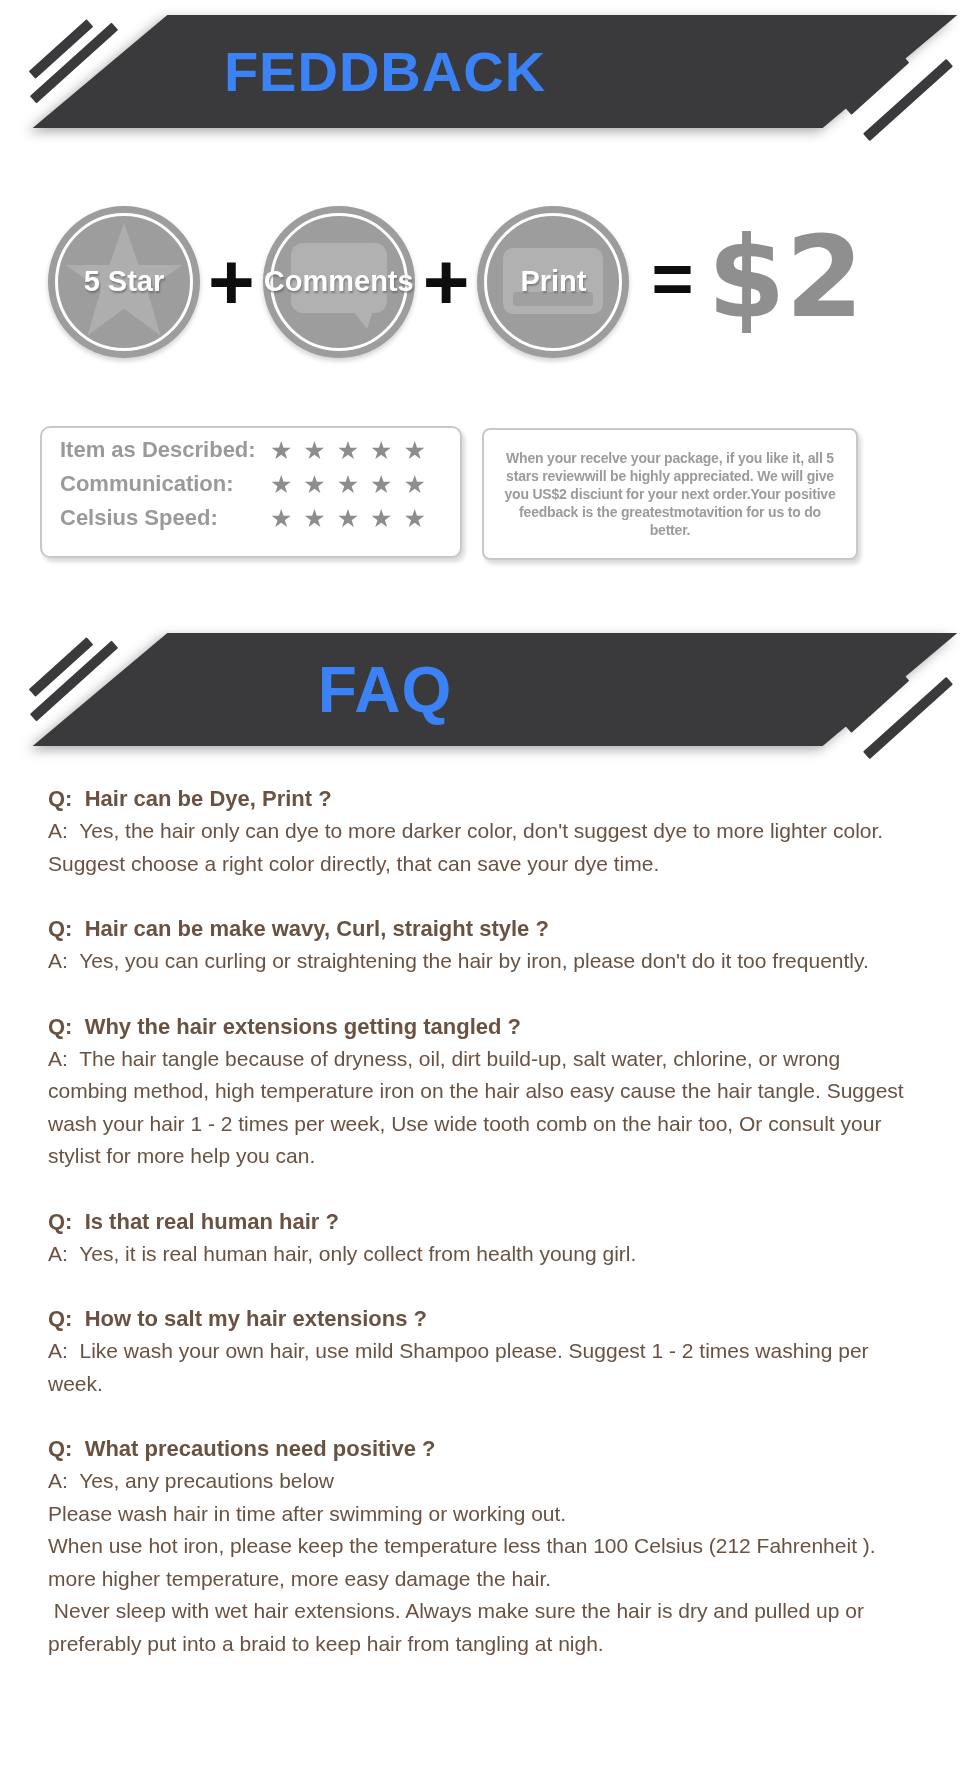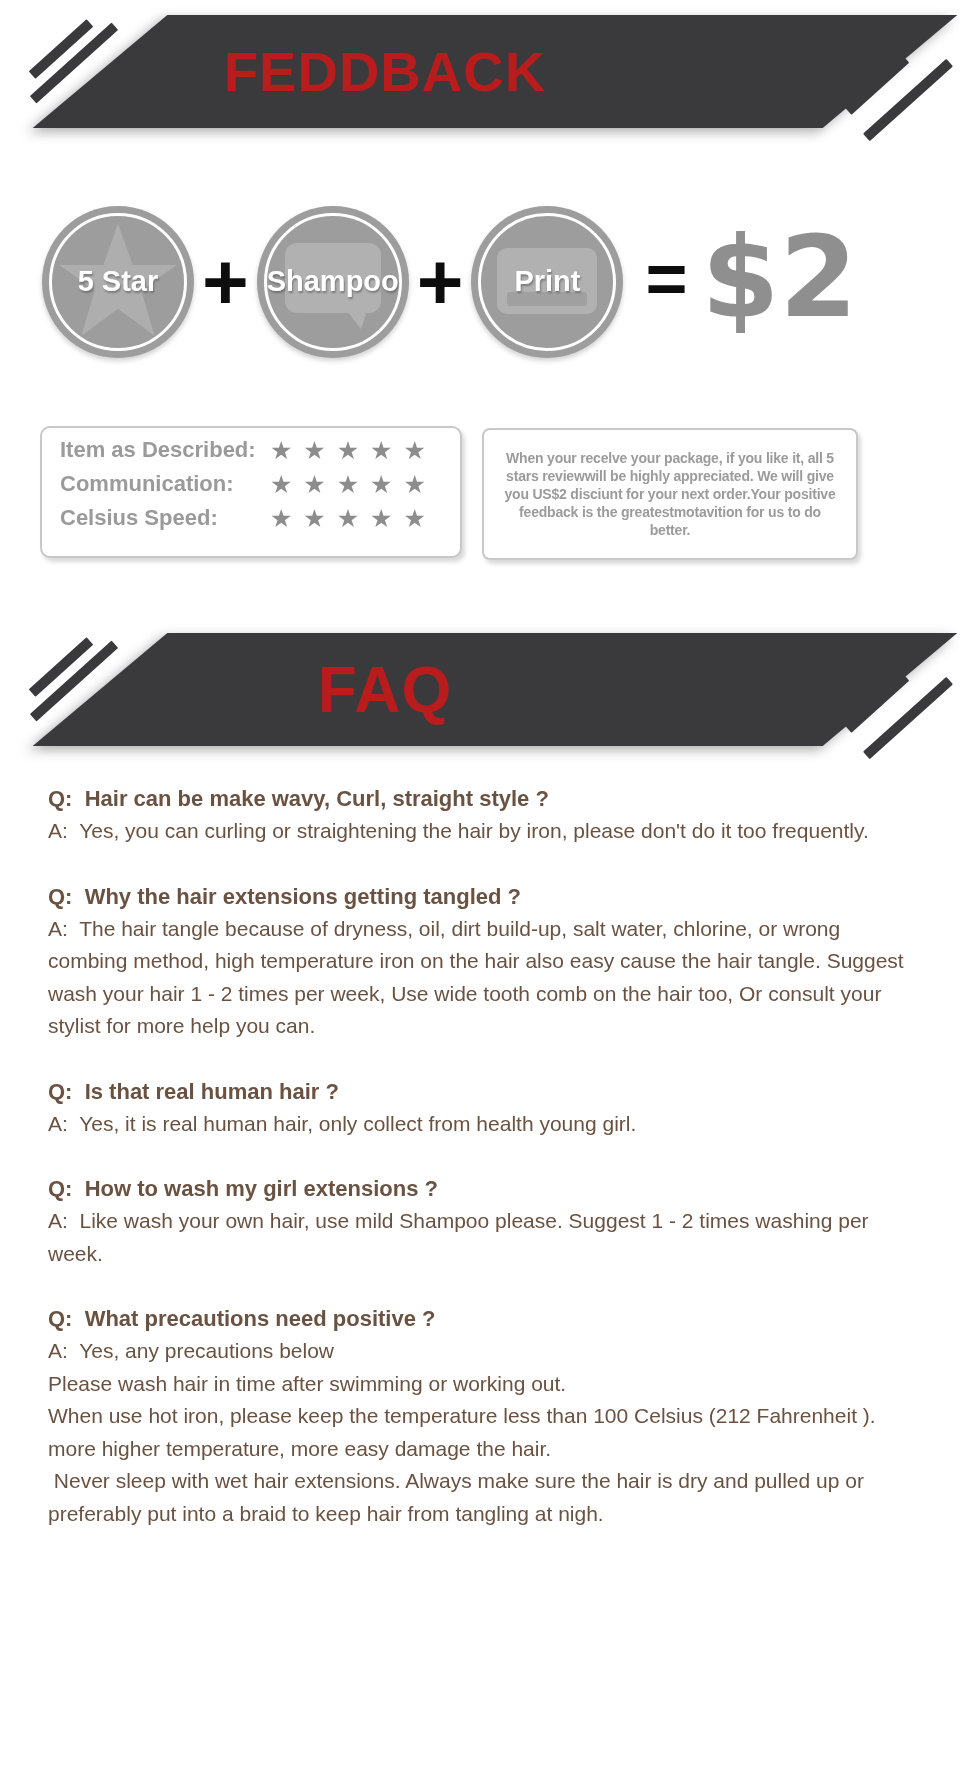--- a/index.html
+++ b/index.html
@@ -5,31 +5,31 @@
   html,body{margin:0;padding:0;background:#fff;}
   .page{position:relative;width:960px;height:1777px;background:#ffffff;overflow:hidden;
         font-family:"Liberation Sans",sans-serif;}
 
   
   .banner{position:absolute;left:0;width:960px;height:113px;overflow:visible;}
   .banner-shape{position:absolute;left:100px;right:70px;top:0;bottom:0;background:#3a3a3c;
                 transform:skewX(-50deg);box-shadow:0 4px 9px rgba(70,70,70,.45);}
   .banner-titlewrap{position:absolute;inset:0;display:flex;align-items:center;justify-content:center;
                 transform:translateX(-95px);}
-  .banner-title{color:#b91c1c;font-weight:700;letter-spacing:1px;font-size:56px;
+  .banner-title{color:#3b82f6;font-weight:700;letter-spacing:1px;font-size:56px;
                 font-family:"Liberation Sans",sans-serif;}
   .banner-title.faq-size{font-size:64px;}
   .stripe{position:absolute;height:10px;background:#3a3a3c;transform:rotate(-42deg);border-radius:1px;}
   .s-l1{left:22px;top:29px;width:78px;}
   .s-l2{left:19px;top:43px;width:110px;}
   .s-r1{left:838px;top:65px;width:78px;}
   .s-r2{left:852px;top:80px;width:112px;}
 
   
-  .incentive{position:absolute;left:42px;top:202px;height:160px;display:flex;align-items:center;}
+  .incentive{position:absolute;left:48px;top:202px;height:160px;display:flex;align-items:center;}
   .medal{position:relative;width:152px;height:152px;border-radius:50%;background:#9d9d9d;
          box-shadow:0 3px 5px rgba(0,0,0,.18);flex:0 0 auto;}
   .medal::before{content:"";position:absolute;inset:7px;border:3px solid #ffffff;border-radius:50%;}
   .icon-star{position:absolute;inset:15px;background:#aeaeae;
      clip-path:polygon(50% 2%,62% 36%,98% 36%,69% 57%,80% 94%,50% 72%,20% 94%,31% 57%,2% 36%,38% 36%);}
   .icon-bubble{position:absolute;left:28px;right:28px;top:37px;height:70px;background:#b1b1b1;border-radius:12px;}
   .icon-bubble::after{content:"";position:absolute;right:14px;bottom:-16px;
      border-left:14px solid transparent;border-right:6px solid transparent;border-top:18px solid #b1b1b1;}
   .icon-photo{position:absolute;left:26px;right:26px;top:42px;height:66px;background:#b1b1b1;border-radius:10px;}
   .icon-photo::after{content:"";position:absolute;left:10px;right:10px;bottom:8px;height:14px;
@@ -79,21 +79,21 @@
   </div>
 
   <div class="incentive">
     <div class="medal">
       <div class="icon-star"></div>
       <div class="medal-label">5 Star</div>
     </div>
     <div class="op plus">+</div>
     <div class="medal">
       <div class="icon-bubble"></div>
-      <div class="medal-label">Shampoo</div>
+      <div class="medal-label">Comments</div>
     </div>
     <div class="op plus">+</div>
     <div class="medal">
       <div class="icon-photo"></div>
       <div class="medal-label">Print</div>
     </div>
     <div class="op equals">=</div>
     <div class="reward">$2</div>
   </div>
 
@@ -122,33 +122,37 @@
     <div class="banner-shape"></div>
     <div class="banner-titlewrap">
       <span class="banner-title faq-size">FAQ</span>
     </div>
     <div class="stripe s-r1"></div>
     <div class="stripe s-r2"></div>
   </div>
 
   <div class="faq-list">
     <div class="faq-item">
+      <div class="faq-q">Q:  Hair can be Dye, Print ?</div>
+      <div class="faq-a">A:  Yes, the hair only can dye to more darker color, don't suggest dye to more lighter color. Suggest choose a right color directly, that can save your dye time.</div>
+    </div>
+    <div class="faq-item">
       <div class="faq-q">Q:  Hair can be make wavy, Curl, straight style ?</div>
       <div class="faq-a">A:  Yes, you can curling or straightening the hair by iron, please don't do it too frequently.</div>
     </div>
     <div class="faq-item">
       <div class="faq-q">Q:  Why the hair extensions getting tangled ?</div>
       <div class="faq-a">A:  The hair tangle because of dryness, oil, dirt build-up, salt water, chlorine, or wrong combing method, high temperature iron on the hair also easy cause the hair tangle. Suggest wash your hair 1 - 2 times per week, Use wide tooth comb on the hair too, Or consult your stylist for more help you can.</div>
     </div>
     <div class="faq-item">
       <div class="faq-q">Q:  Is that real human hair ?</div>
       <div class="faq-a">A:  Yes, it is real human hair, only collect from health young girl.</div>
     </div>
     <div class="faq-item">
-      <div class="faq-q">Q:  How to wash my girl extensions ?</div>
+      <div class="faq-q">Q:  How to salt my hair extensions ?</div>
       <div class="faq-a">A:  Like wash your own hair, use mild Shampoo please. Suggest 1 - 2 times washing per week.</div>
     </div>
     <div class="faq-item">
       <div class="faq-q">Q:  What precautions need positive ?</div>
       <div class="faq-a">A:  Yes, any precautions below
 Please wash hair in time after swimming or working out.
 When use hot iron, please keep the temperature less than 100 Celsius (212 Fahrenheit ). more higher temperature, more easy damage the hair.
  Never sleep with wet hair extensions. Always make sure the hair is dry and pulled up or preferably put into a braid to keep hair from tangling at nigh.</div>
     </div>
   </div>

